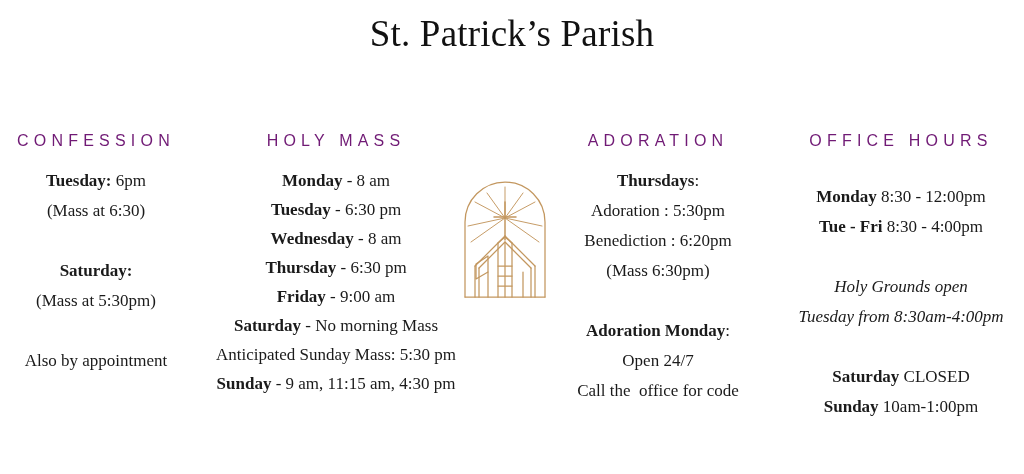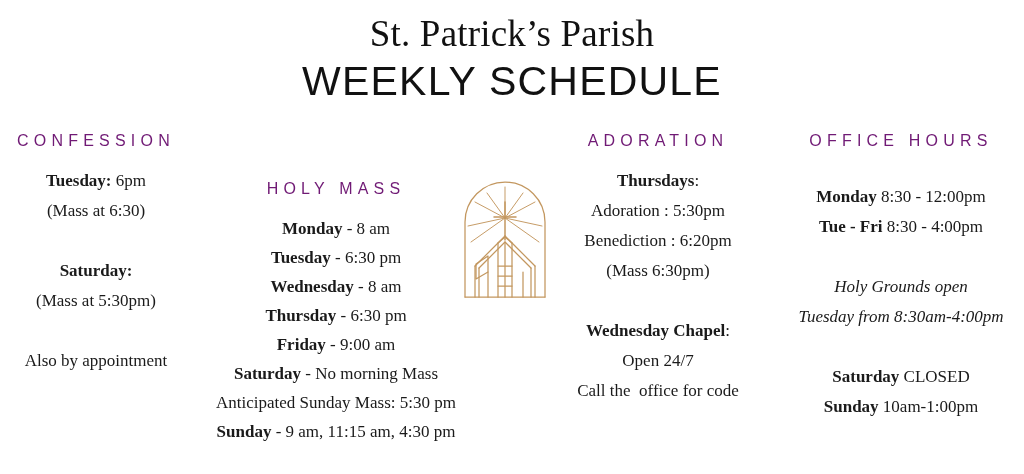--- a/index.html
+++ b/index.html
@@ -51,21 +51,21 @@
     left: 0;
     width: 1024px;
     height: 342px;
   }
   .col {
     position: absolute;
     top: 0;
     text-align: center;
   }
   .col-confession { left: 0px;   width: 192px; }
-  .col-mass       { left: 196px; width: 280px; margin-top: 48px; }
+  .col-mass       { left: 196px; width: 280px; }
   .col-adoration  { left: 552px; width: 212px; text-align: center; }
   .col-office     { left: 778px; width: 246px; }
 
   .col-head {
     font-family: "Liberation Sans", "DejaVu Sans", sans-serif;
     font-size: 16px;
     font-weight: 400;
     letter-spacing: 5.2px;
     color: #701a75;
     text-transform: uppercase;
@@ -98,21 +98,20 @@
     width: 84px;
     height: 118px;
   }
   .logo svg { display: block; width: 84px; height: 118px; }
 </style>
 </head>
 <body>
 
 <div class="titles">
   <div class="title-serif">St. Patrick’s Parish</div>
-  <div class="title-sans">WEEKLY SCHEDULE</div>
 </div>
 
 <div class="logo">
   <svg viewBox="0 0 84 118" xmlns="http://www.w3.org/2000/svg" fill="none" stroke="#c3975f" stroke-width="1.25" stroke-linecap="round" stroke-linejoin="round">
 
     <path d="M2 117 V42 A40 40 0 0 1 82 42 V117"></path>
     <path d="M2 117 H82"></path>
 
     <g stroke-width="0.95">
       <path d="M42 38 L42 7"></path>
@@ -183,21 +182,21 @@
   </div>
 
   <div class="col col-adoration">
     <div class="col-head">ADORATION</div>
     <div class="lines">
       <div class="line"><b>Thursdays</b><span>:</span></div>
       <div class="line"><b></b><span>Adoration : 5:30pm</span></div>
       <div class="line"><b></b><span>Benediction : 6:20pm</span></div>
       <div class="line"><b></b><span>(Mass 6:30pm)</span></div>
       <div class="spacer-md"></div>
-      <div class="line"><b>Wednesday Chapel</b><span>:</span></div>
+      <div class="line"><b>Adoration Monday</b><span>:</span></div>
       <div class="line"><b></b><span>Open 24/7</span></div>
       <div class="line"><b></b><span>Call the  office for code</span></div>
     </div>
   </div>
 
   <div class="col col-office">
     <div class="col-head">OFFICE HOURS</div>
     <div class="lines">
       <div class="spacer-sm"></div>
       <div class="line"><b>Monday</b><span> 8:30 - 12:00pm</span></div>

